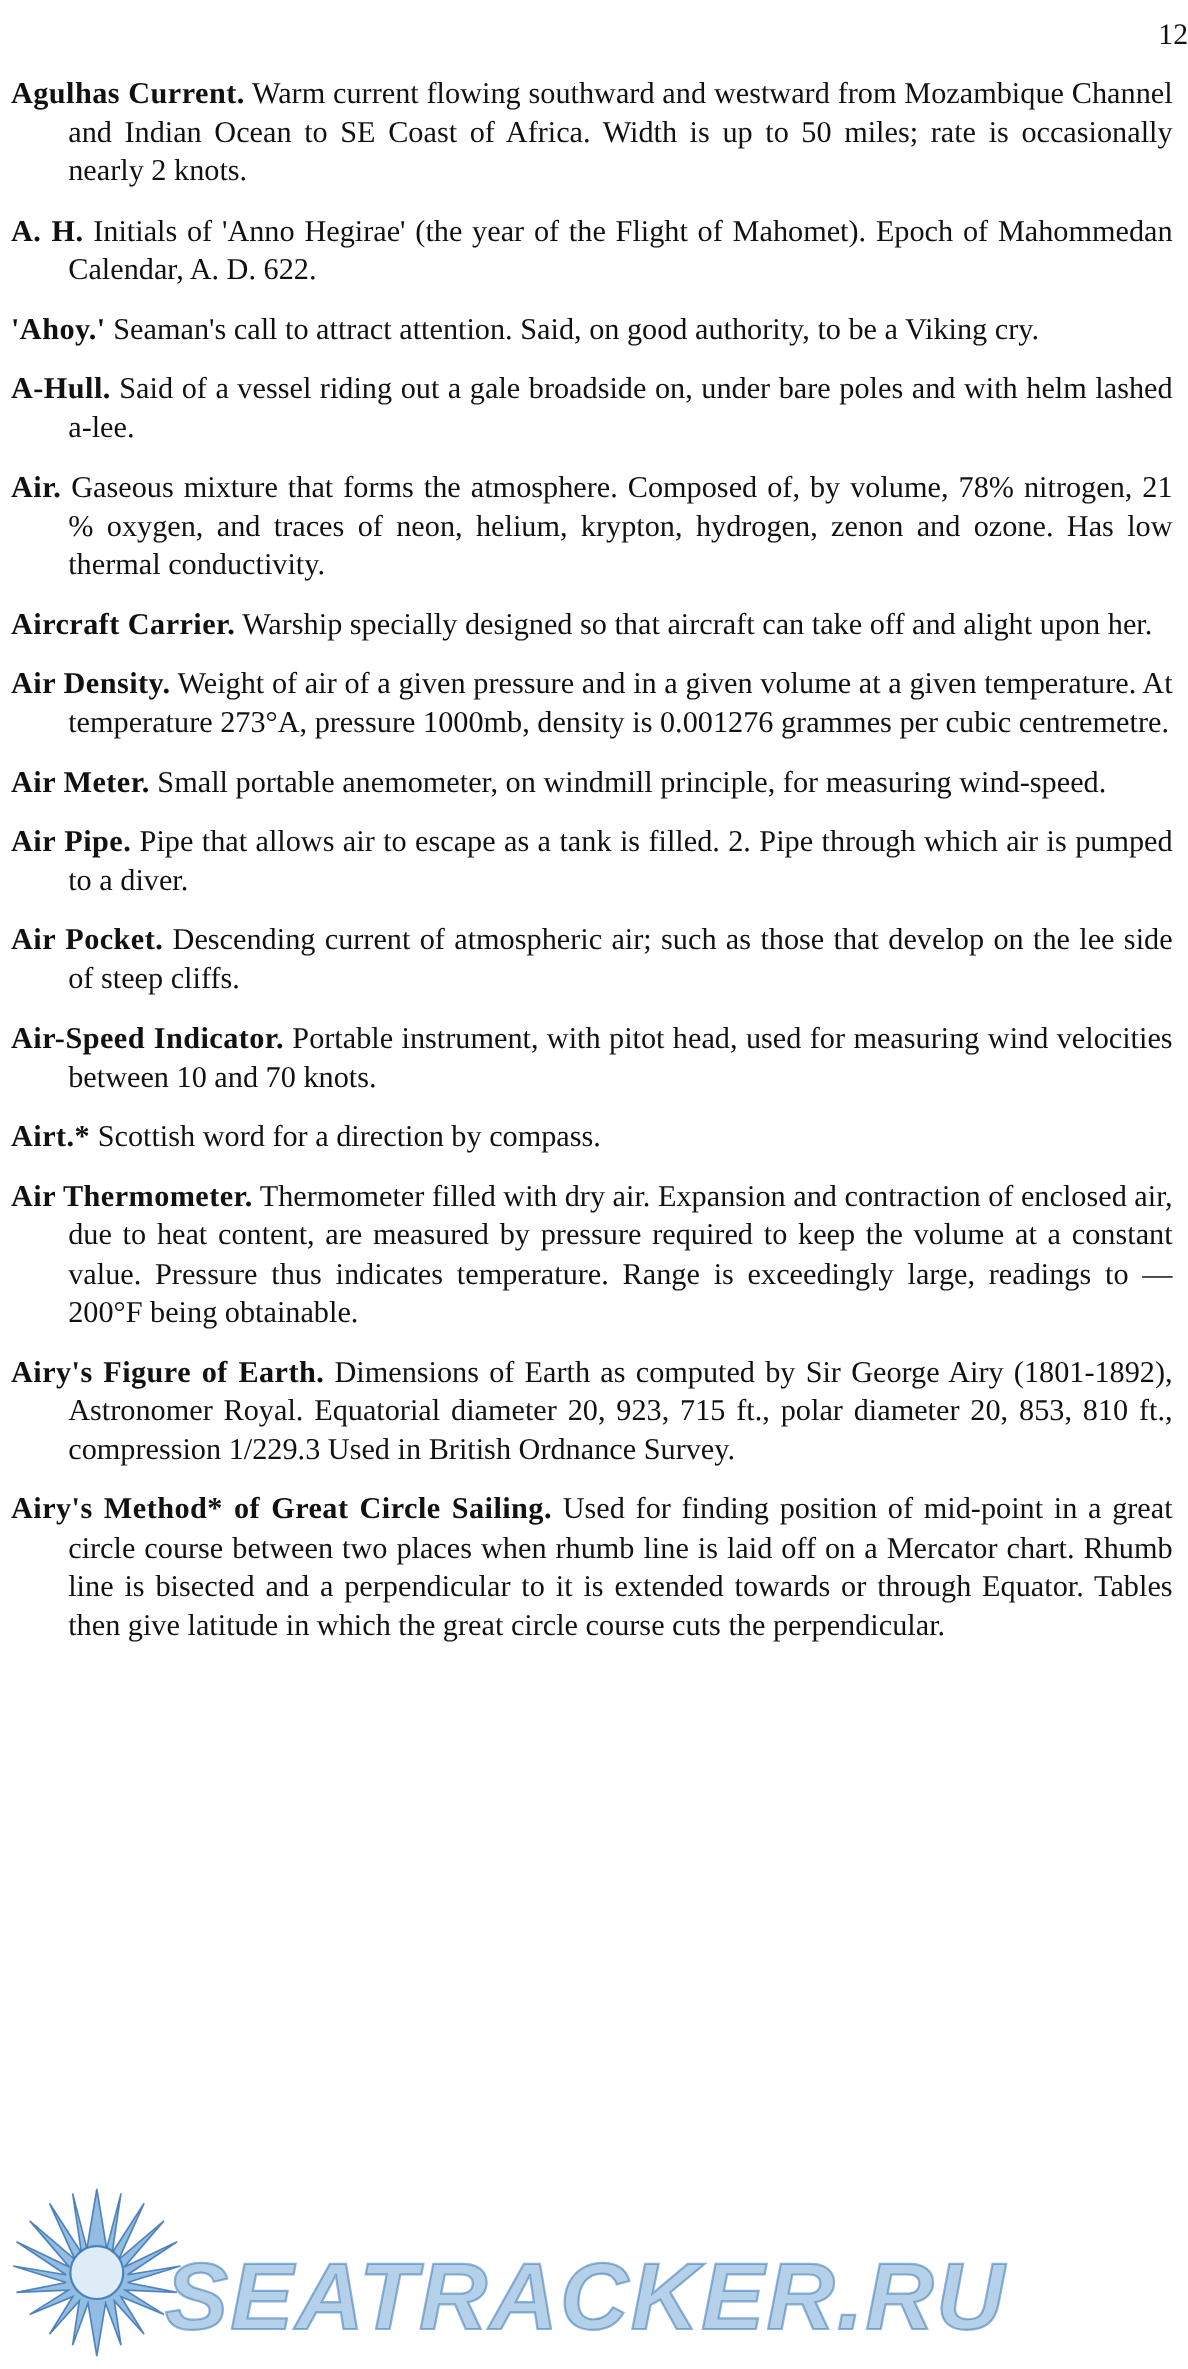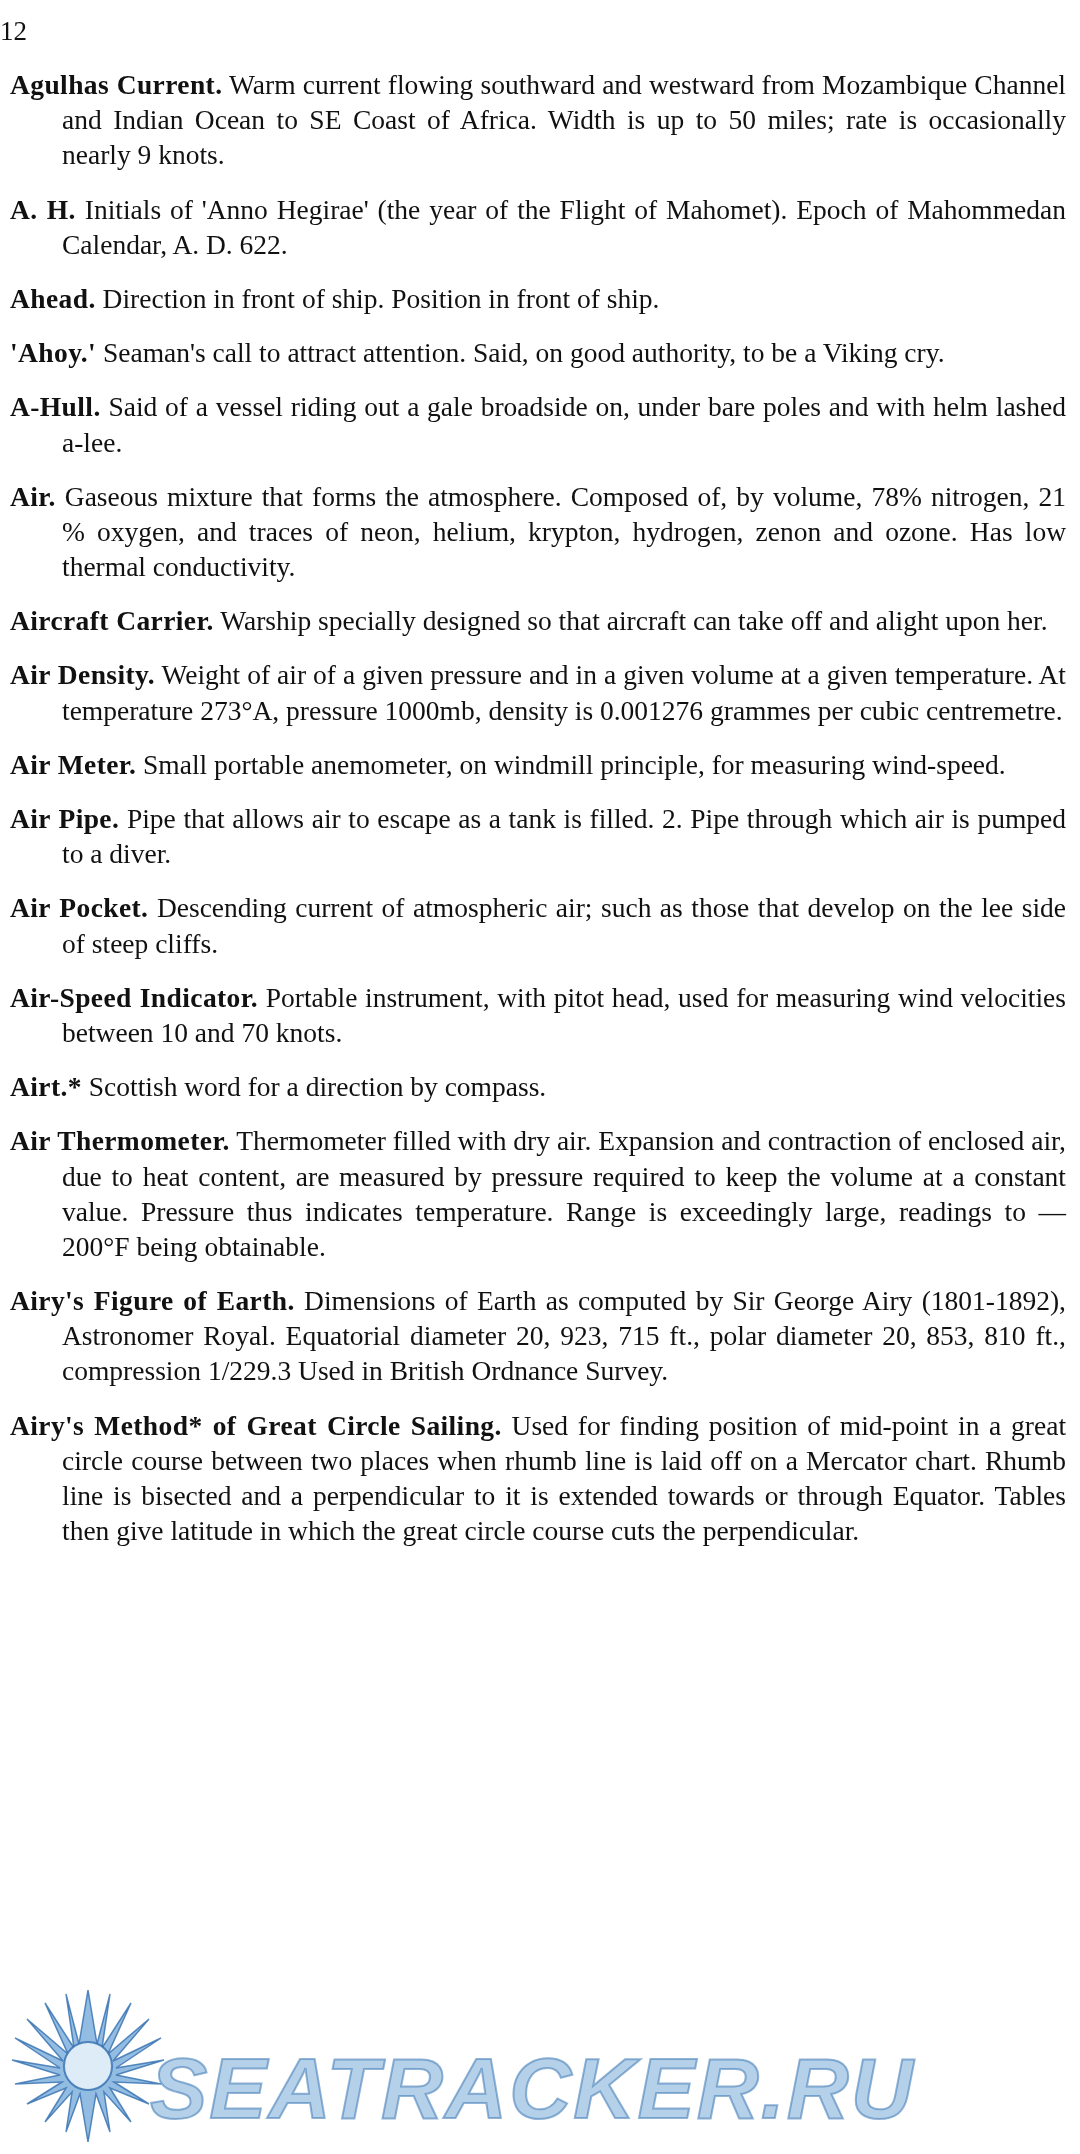--- a/index.html
+++ b/index.html
@@ -16,21 +16,21 @@
     overflow: hidden;
   }
   .page {
     width: 1080px;
     min-height: 2154px;
     padding: 0;
     box-sizing: border-box;
     position: relative;
   }
   .page-number {
-    text-align: left;
+    text-align: right;
     font-size: 27px;
     line-height: 1;
     padding-top: 18px;
     padding-bottom: 22px;
     color: #111;
   }
   .entries {
     padding: 0 14px 0 10px;
   }
   .entry {
@@ -86,32 +86,28 @@
 <body>
 
 <div class="page">
 
   <div class="page-number">12</div>
 
   <div class="entries">
 
     <p class="entry">
       <span class="term">Agulhas Current.</span>
-      <span class="def">Warm current flowing southward and westward from Mozambique Channel and Indian Ocean to SE Coast of Africa. Width is up to 50 miles; rate is occasionally nearly 9 knots.</span>
+      <span class="def">Warm current flowing southward and westward from Mozambique Channel and Indian Ocean to SE Coast of Africa. Width is up to 50 miles; rate is occasionally nearly 2 knots.</span>
     </p>
 
     <p class="entry">
       <span class="term">A. H.</span>
       <span class="def">Initials of 'Anno Hegirae' (the year of the Flight of Mahomet). Epoch of Mahommedan Calendar, A. D. 622.</span>
     </p>
 
-    <p class="entry">
-      <span class="term">Ahead.</span>
-      <span class="def">Direction in front of ship. Position in front of ship.</span>
-    </p>
 
     <p class="entry">
       <span class="term">'Ahoy.'</span>
       <span class="def">Seaman's call to attract attention. Said, on good authority, to be a Viking cry.</span>
     </p>
 
     <p class="entry">
       <span class="term">A-Hull.</span>
       <span class="def">Said of a vessel riding out a gale broadside on, under bare poles and with helm lashed a-lee.</span>
     </p>

